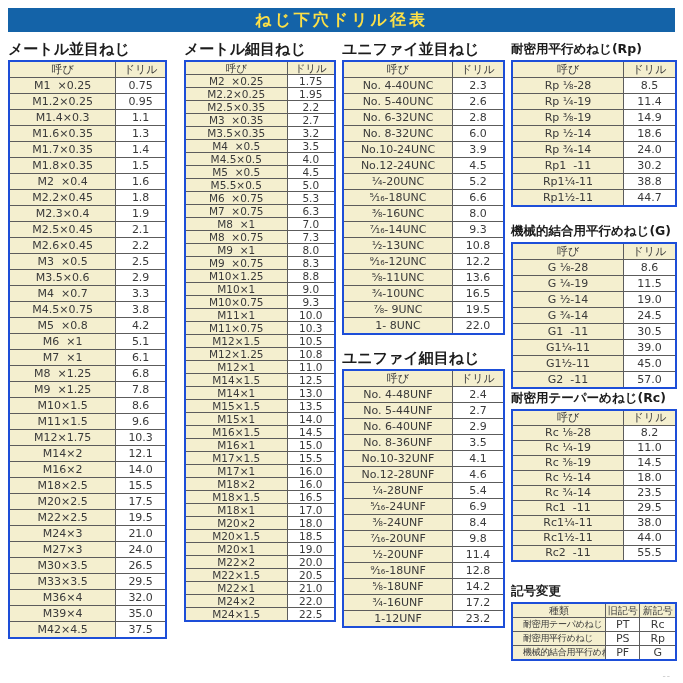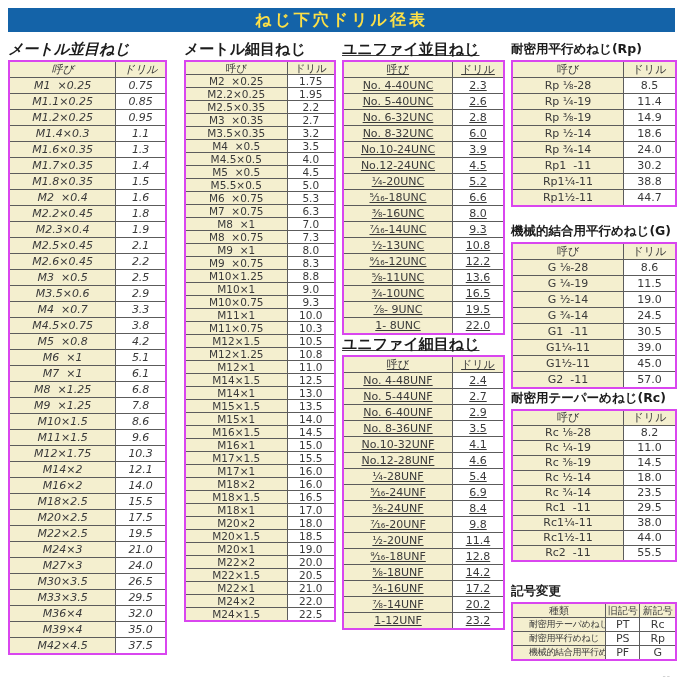--- a/index.html
+++ b/index.html
@@ -11,50 +11,50 @@
     overflow: hidden;
     color: #3a3a3a;
   }
   .title-bar {
     position: absolute; left: 8px; top: 8px; width: 667px; height: 24px;
     background: var(--blue, #1463a8);
     color: #fde047; font-weight: bold; font-size: 16px;
     text-align: center; line-height: 24px; letter-spacing: 3px;
   }
   .col { position: absolute; top: 40px; }
-  .col1 { left: 8px;   width: 159px; font-style: italic; }
+  .col1 { left: 8px;   width: 159px; }
   .col2 { left: 176px; width: 160px; padding-left: 8px; }
-  .col3 { left: 342px; width: 163px; text-decoration: underline; }
+  .col3 { left: 342px; width: 163px; }
   .col4 { left: 511px; width: 166px; }
   .ttl {
     font-size: 15px; font-weight: bold; color: #1c1c1c;
     height: 18px; line-height: 18px; margin-bottom: 2px; white-space: nowrap;
   }
   .col4 .ttl { font-size: 12.5px; }
-  .mt-unf { }
+  .mt-unf { margin-top: 14px; }
   .mt-g   { margin-top: 15px; }
   .mt-rc  { margin-top: 0; }
   .mt-sym { margin-top: 20px; }
-  table { border-collapse: collapse; width: 100%; table-layout: fixed; border: 2px solid #d946ef; }
+  table { border-collapse: collapse; width: 100%; table-layout: fixed; border: 2px solid #1d4ed8; }
   th, td {
     border: 1px solid #5c5c5c; text-align: center;
     font-size: 11px; color: #3a3a3a;
     height: 15px; line-height: 15px;
     white-space: pre; overflow: hidden;
   }
   th { background: var(--cream, #f4efcf); font-weight: normal; }
   td.c-name { background: var(--cream, #f4efcf); }
   td.c-val  { background: #ffffff; }
   .w-name { width: 68%; } .w-drill { width: 32%; }
   
   .t-fine th, .t-fine td { height: 12px; line-height: 12px; font-size: 10.5px; }
   .t-rc td, .t-rc th { height: 14px; line-height: 14px; }
   
   .t-sym th, .t-sym td { height: 13px; line-height: 13px; font-size: 10px; }
-  .t-sym td.c-name { text-align: left; padding-left: 16px; font-size: 9px; letter-spacing: -0.3px; }
+  .t-sym td.c-name { text-align: left; padding-left: 10px; font-size: 9px; letter-spacing: -0.3px; }
   .t-sym td.c-val { font-size: 11px; }
   .w-kind { width: 57%; } .w-old { width: 21%; } .w-new { width: 22%; }
   .corner {
     position: absolute; right: 12px; bottom: 2px;
     color: #c4c4c4; font-size: 9px; letter-spacing: 1px;
   }
 </style>
 </head>
 <body>
 
@@ -74,24 +74,20 @@
       <th>呼び</th>
       <th>ドリル</th>
     </tr>
       </thead>
     <tbody>
         <tr>
           <td class="c-name">M1  ×0.25</td>
           <td class="c-val">0.75</td>
         </tr>
         <tr>
-          <td class="c-name">M1.1×0.25</td>
-          <td class="c-val">0.85</td>
-        </tr>
-        <tr>
           <td class="c-name">M1.2×0.25</td>
           <td class="c-val">0.95</td>
         </tr>
         <tr>
           <td class="c-name">M1.4×0.3</td>
           <td class="c-val">1.1</td>
         </tr>
         <tr>
           <td class="c-name">M1.6×0.35</td>
           <td class="c-val">1.3</td>
@@ -554,24 +550,20 @@
         </tr>
         <tr>
           <td class="c-name">⁵⁄₈-18UNF</td>
           <td class="c-val">14.2</td>
         </tr>
         <tr>
           <td class="c-name">³⁄₄-16UNF</td>
           <td class="c-val">17.2</td>
         </tr>
         <tr>
-          <td class="c-name">⁷⁄₈-14UNF</td>
-          <td class="c-val">20.2</td>
-        </tr>
-        <tr>
           <td class="c-name">1-12UNF</td>
           <td class="c-val">23.2</td>
         </tr>
       </tbody>
   </table>
 </div>
 
 <div class="col col4">
   <h2 class="ttl">耐密用平行めねじ(Rp)</h2>
   <table>

